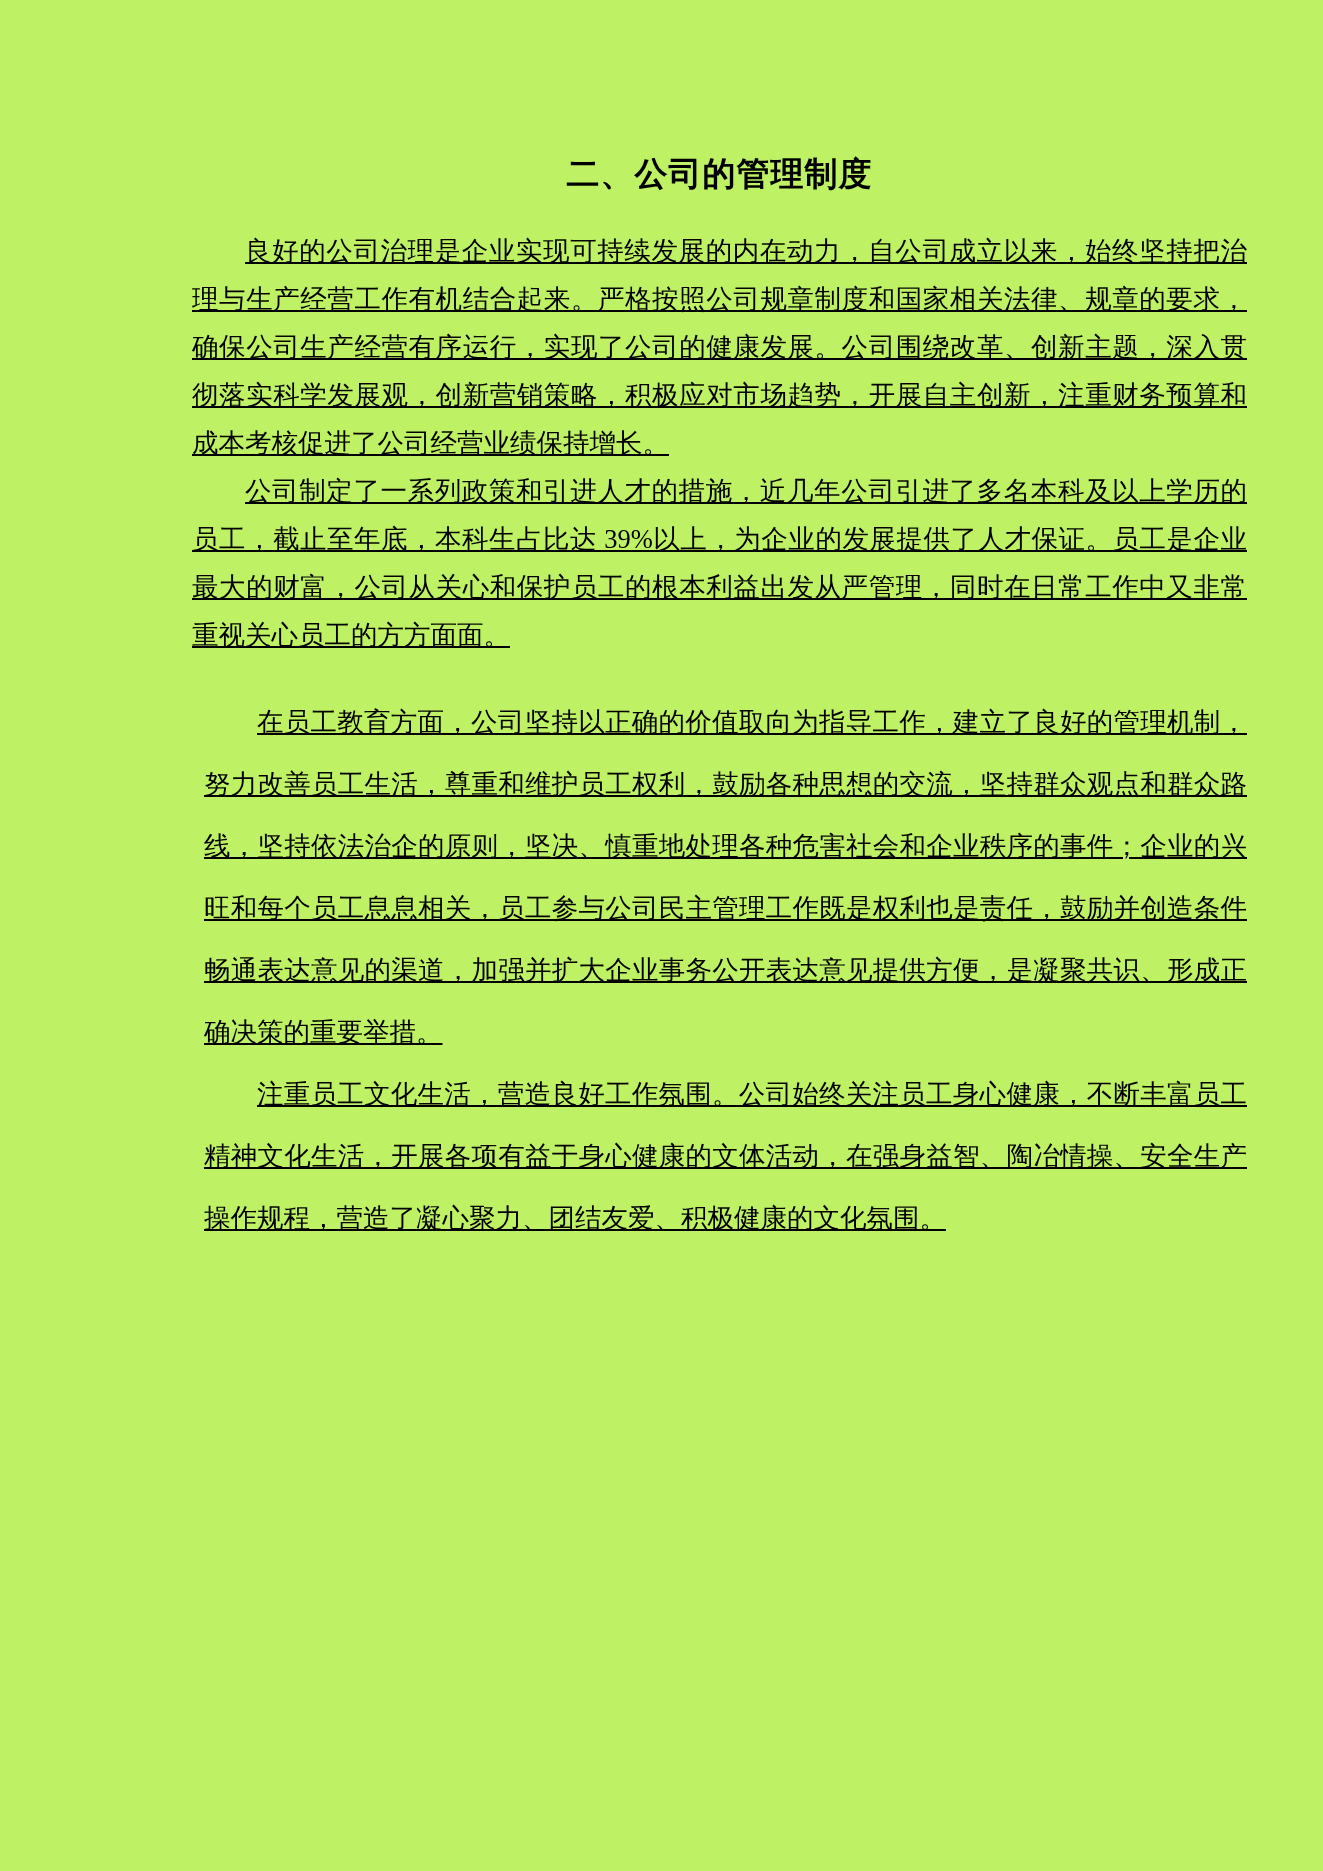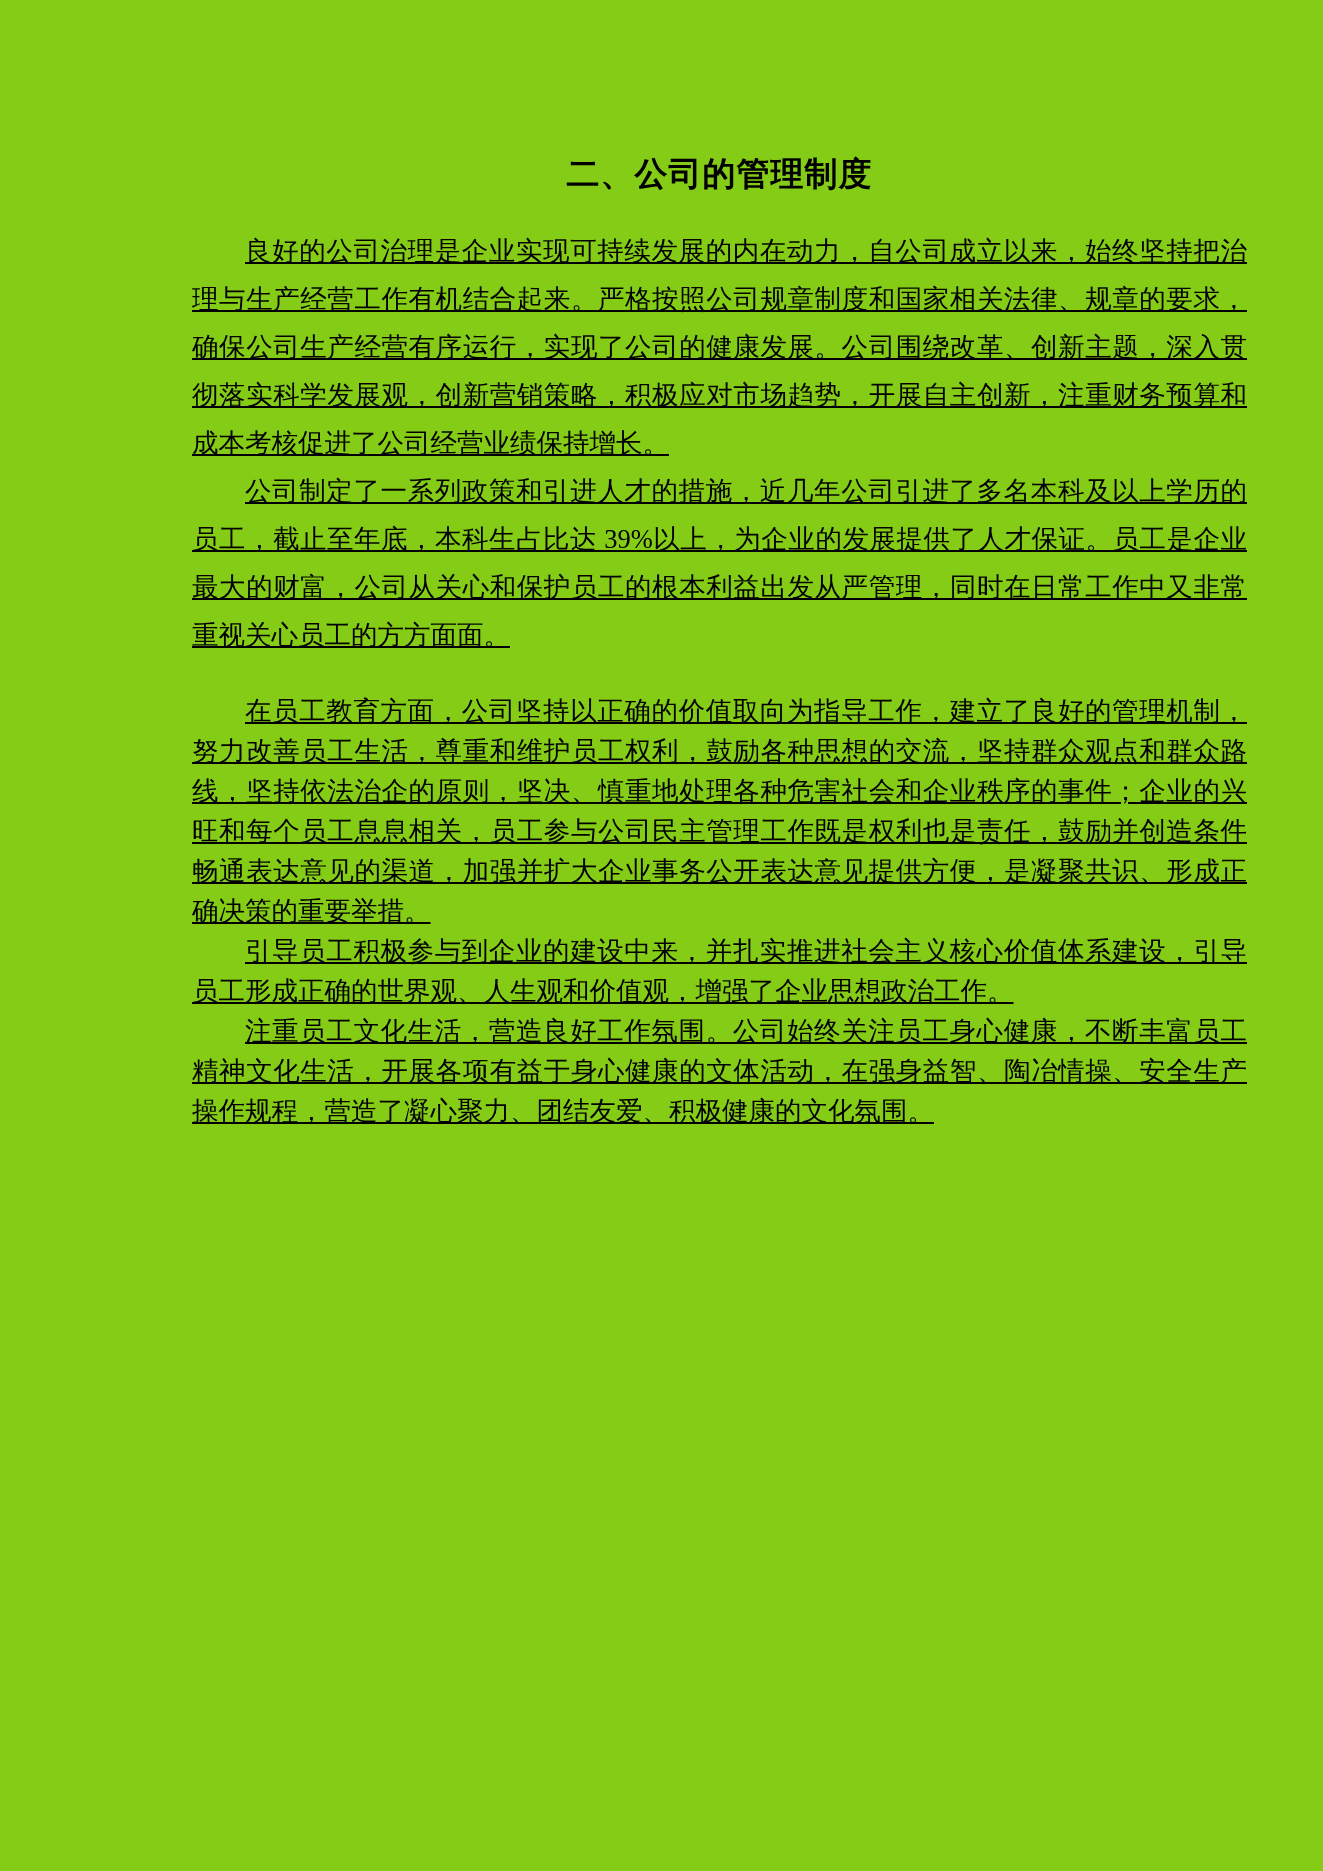--- a/index.html
+++ b/index.html
@@ -1,21 +1,21 @@
 <!DOCTYPE html>
 <html><head>
 <meta charset="utf-8">
 <style>
   html, body { margin: 0; padding: 0; background: #e8e8e8; }
   .page {
     position: relative;
     width: 1323px;
     height: 1871px;
     margin: 0 auto;
-    background: #84cc16;
+    background: #bef264;
     box-sizing: border-box;
     padding: 152px 76px 0 192px;
     font-family: "Liberation Serif", "DejaVu Serif", serif;
     color: #000000;
     overflow: hidden;
   }
   .doc-heading {
     margin: 0;
     font-size: 33px;
     line-height: 44px;
@@ -26,34 +26,33 @@
   .doc-heading.second { margin-top: 83px; }
   .doc-paragraph {
     margin: 0;
     font-size: 26.5px;
     text-align: justify;
     text-indent: 2em;
     word-break: break-all;
     text-decoration: underline;
   }
   .sec1 .doc-paragraph { line-height: 48px; }
-  .sec2 .doc-paragraph { line-height: 40px; }
+  .sec2 .doc-paragraph { line-height: 62px; margin-left: 12px; }
   .sec1 .doc-paragraph.first { margin-top: 31px; }
   .sec2 .doc-paragraph.first { margin-top: 32px; }
 </style>
 </head>
 <body>
 
 <div class="page">
 
   <section class="sec1">
     <h1 class="doc-heading first">二、公司的管理制度</h1>
     <p class="doc-paragraph first">良好的公司治理是企业实现可持续发展的内在动力，自公司成立以来，始终坚持把治理与生产经营工作有机结合起来。严格按照公司规章制度和国家相关法律、规章的要求，确保公司生产经营有序运行，实现了公司的健康发展。公司围绕改革、创新主题，深入贯彻落实科学发展观，创新营销策略，积极应对市场趋势，开展自主创新，注重财务预算和成本考核促进了公司经营业绩保持增长。</p>
     <p class="doc-paragraph">公司制定了一系列政策和引进人才的措施，近几年公司引进了多名本科及以上学历的员工，截止至年底，本科生占比达 39%以上，为企业的发展提供了人才保证。员工是企业最大的财富，公司从关心和保护员工的根本利益出发从严管理，同时在日常工作中又非常重视关心员工的方方面面。</p>
   </section>
 
   <section class="sec2">
     <p class="doc-paragraph first">在员工教育方面，公司坚持以正确的价值取向为指导工作，建立了良好的管理机制，努力改善员工生活，尊重和维护员工权利，鼓励各种思想的交流，坚持群众观点和群众路线，坚持依法治企的原则，坚决、慎重地处理各种危害社会和企业秩序的事件；企业的兴旺和每个员工息息相关，员工参与公司民主管理工作既是权利也是责任，鼓励并创造条件畅通表达意见的渠道，加强并扩大企业事务公开表达意见提供方便，是凝聚共识、形成正确决策的重要举措。</p>
-    <p class="doc-paragraph">引导员工积极参与到企业的建设中来，并扎实推进社会主义核心价值体系建设，引导员工形成正确的世界观、人生观和价值观，增强了企业思想政治工作。</p>
     <p class="doc-paragraph">注重员工文化生活，营造良好工作氛围。公司始终关注员工身心健康，不断丰富员工精神文化生活，开展各项有益于身心健康的文体活动，在强身益智、陶冶情操、安全生产操作规程，营造了凝心聚力、团结友爱、积极健康的文化氛围。</p>
   </section>
 
 </div>
 
 </body></html>

